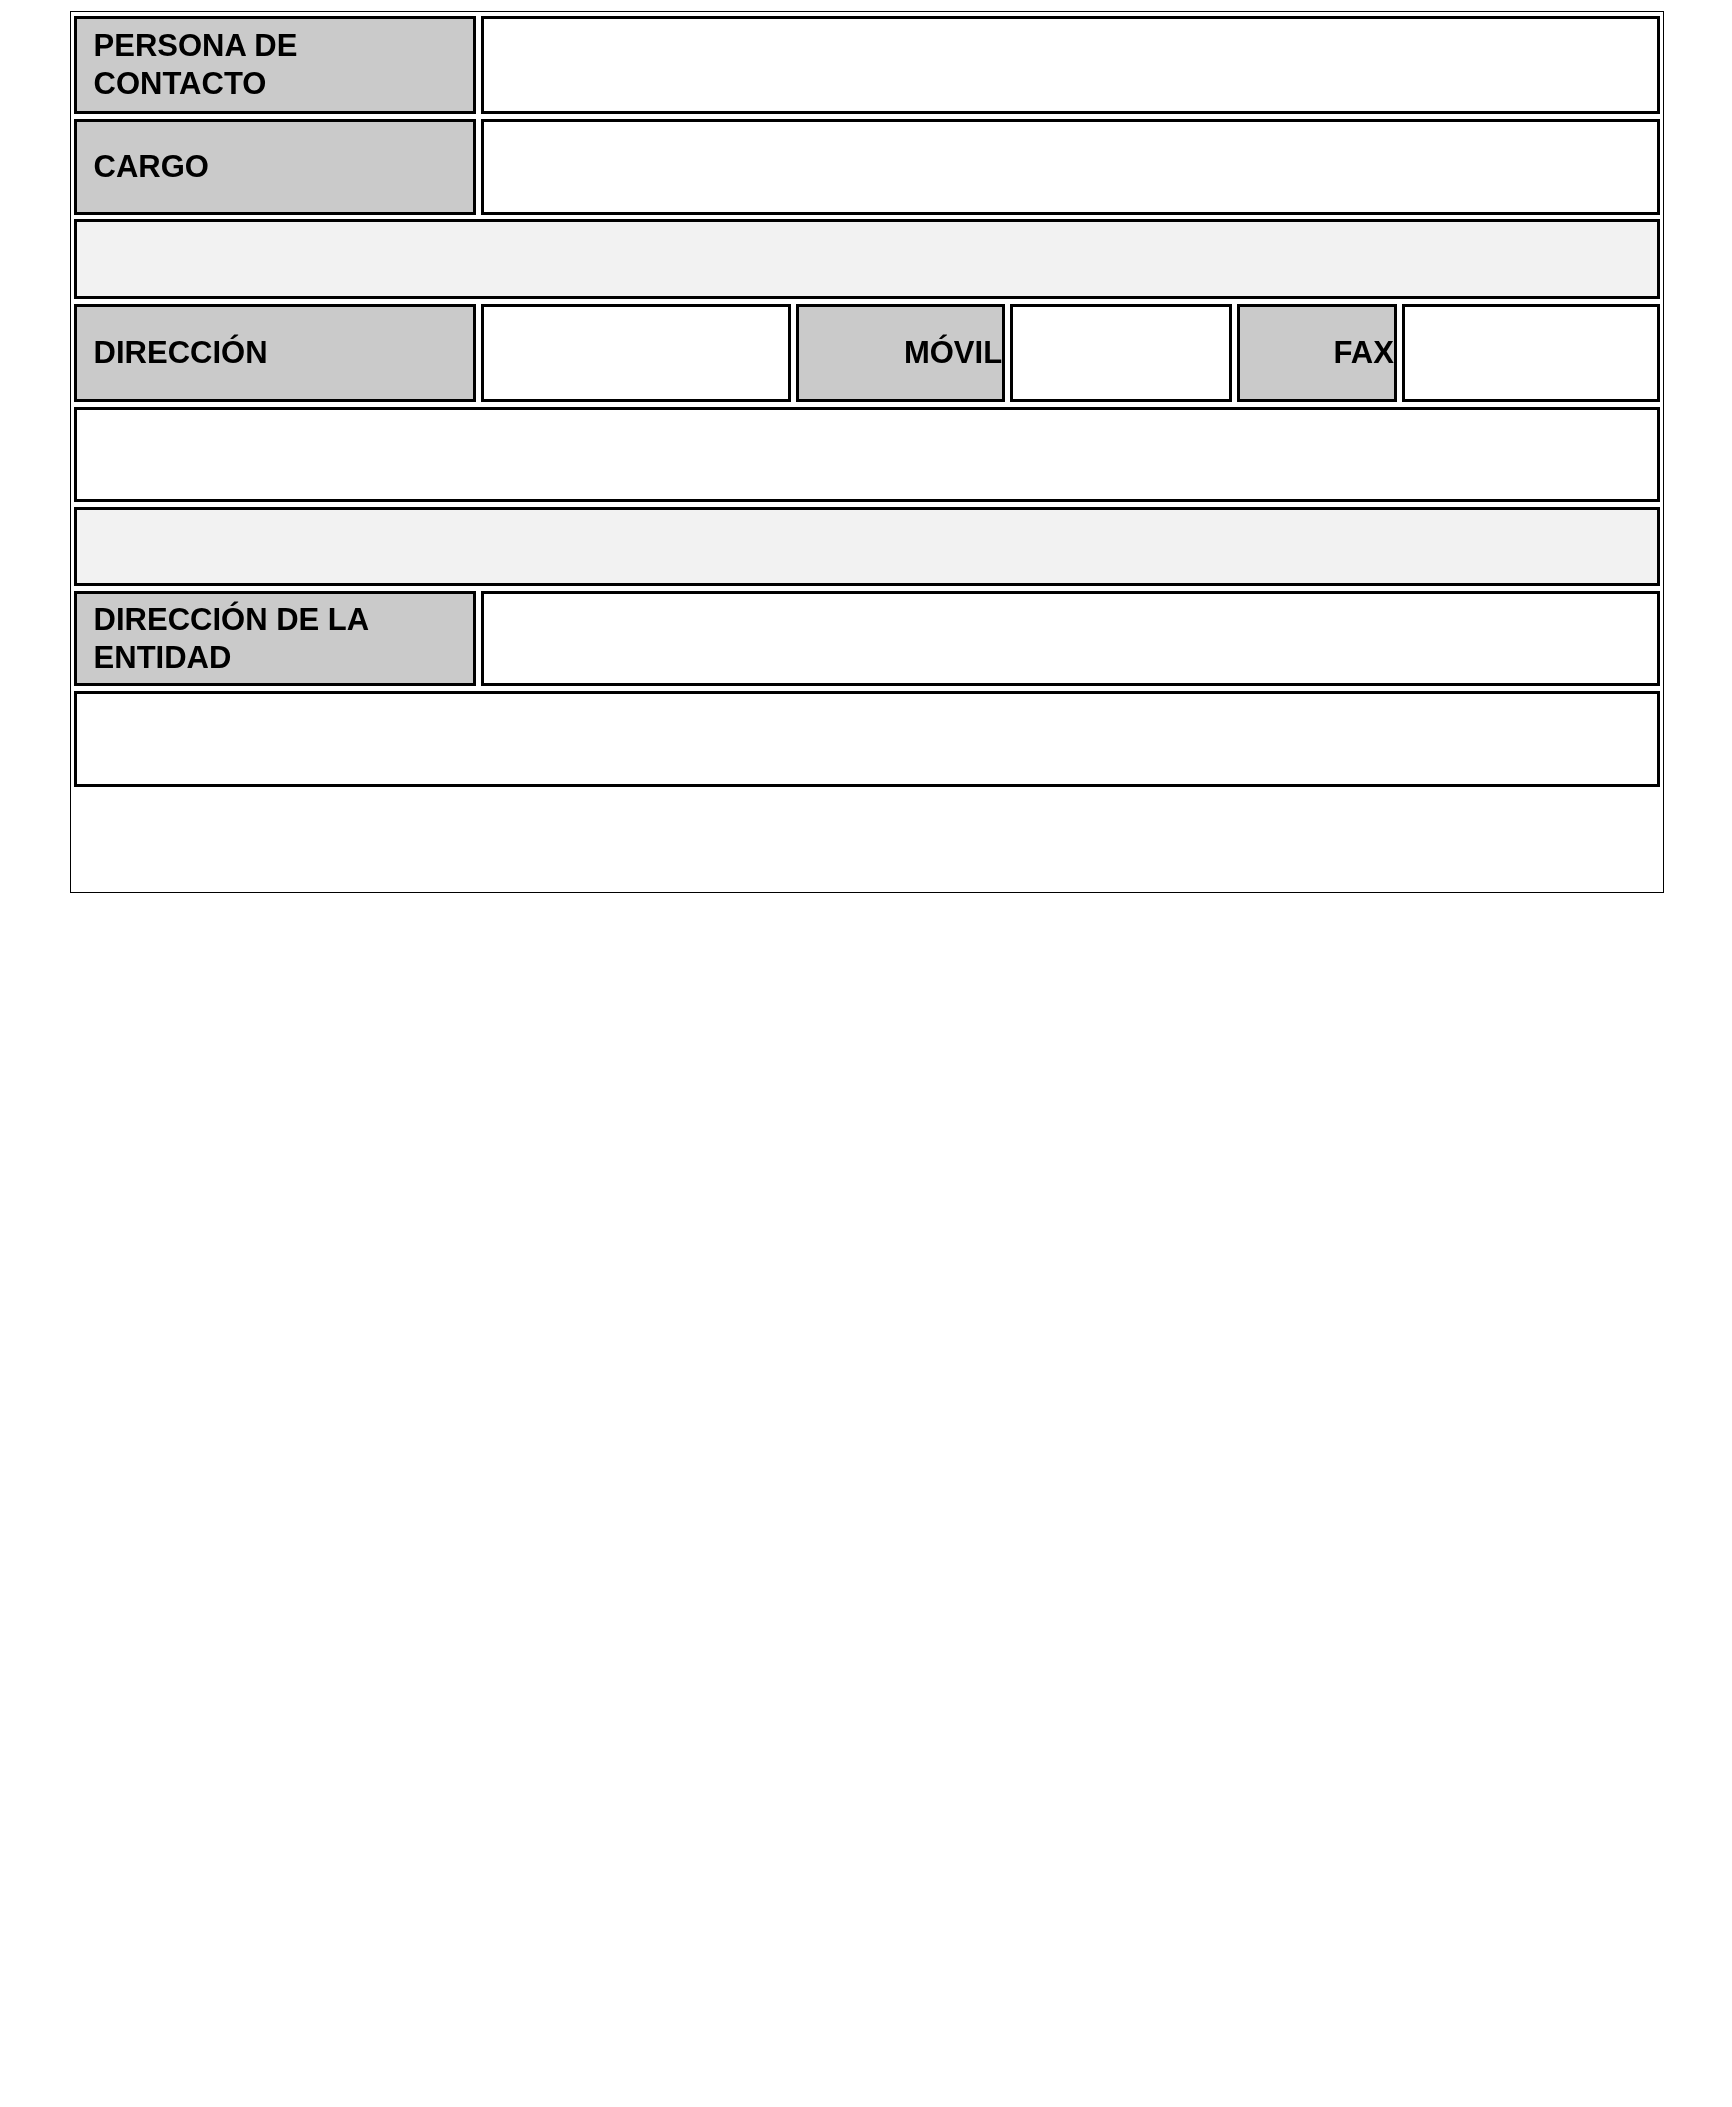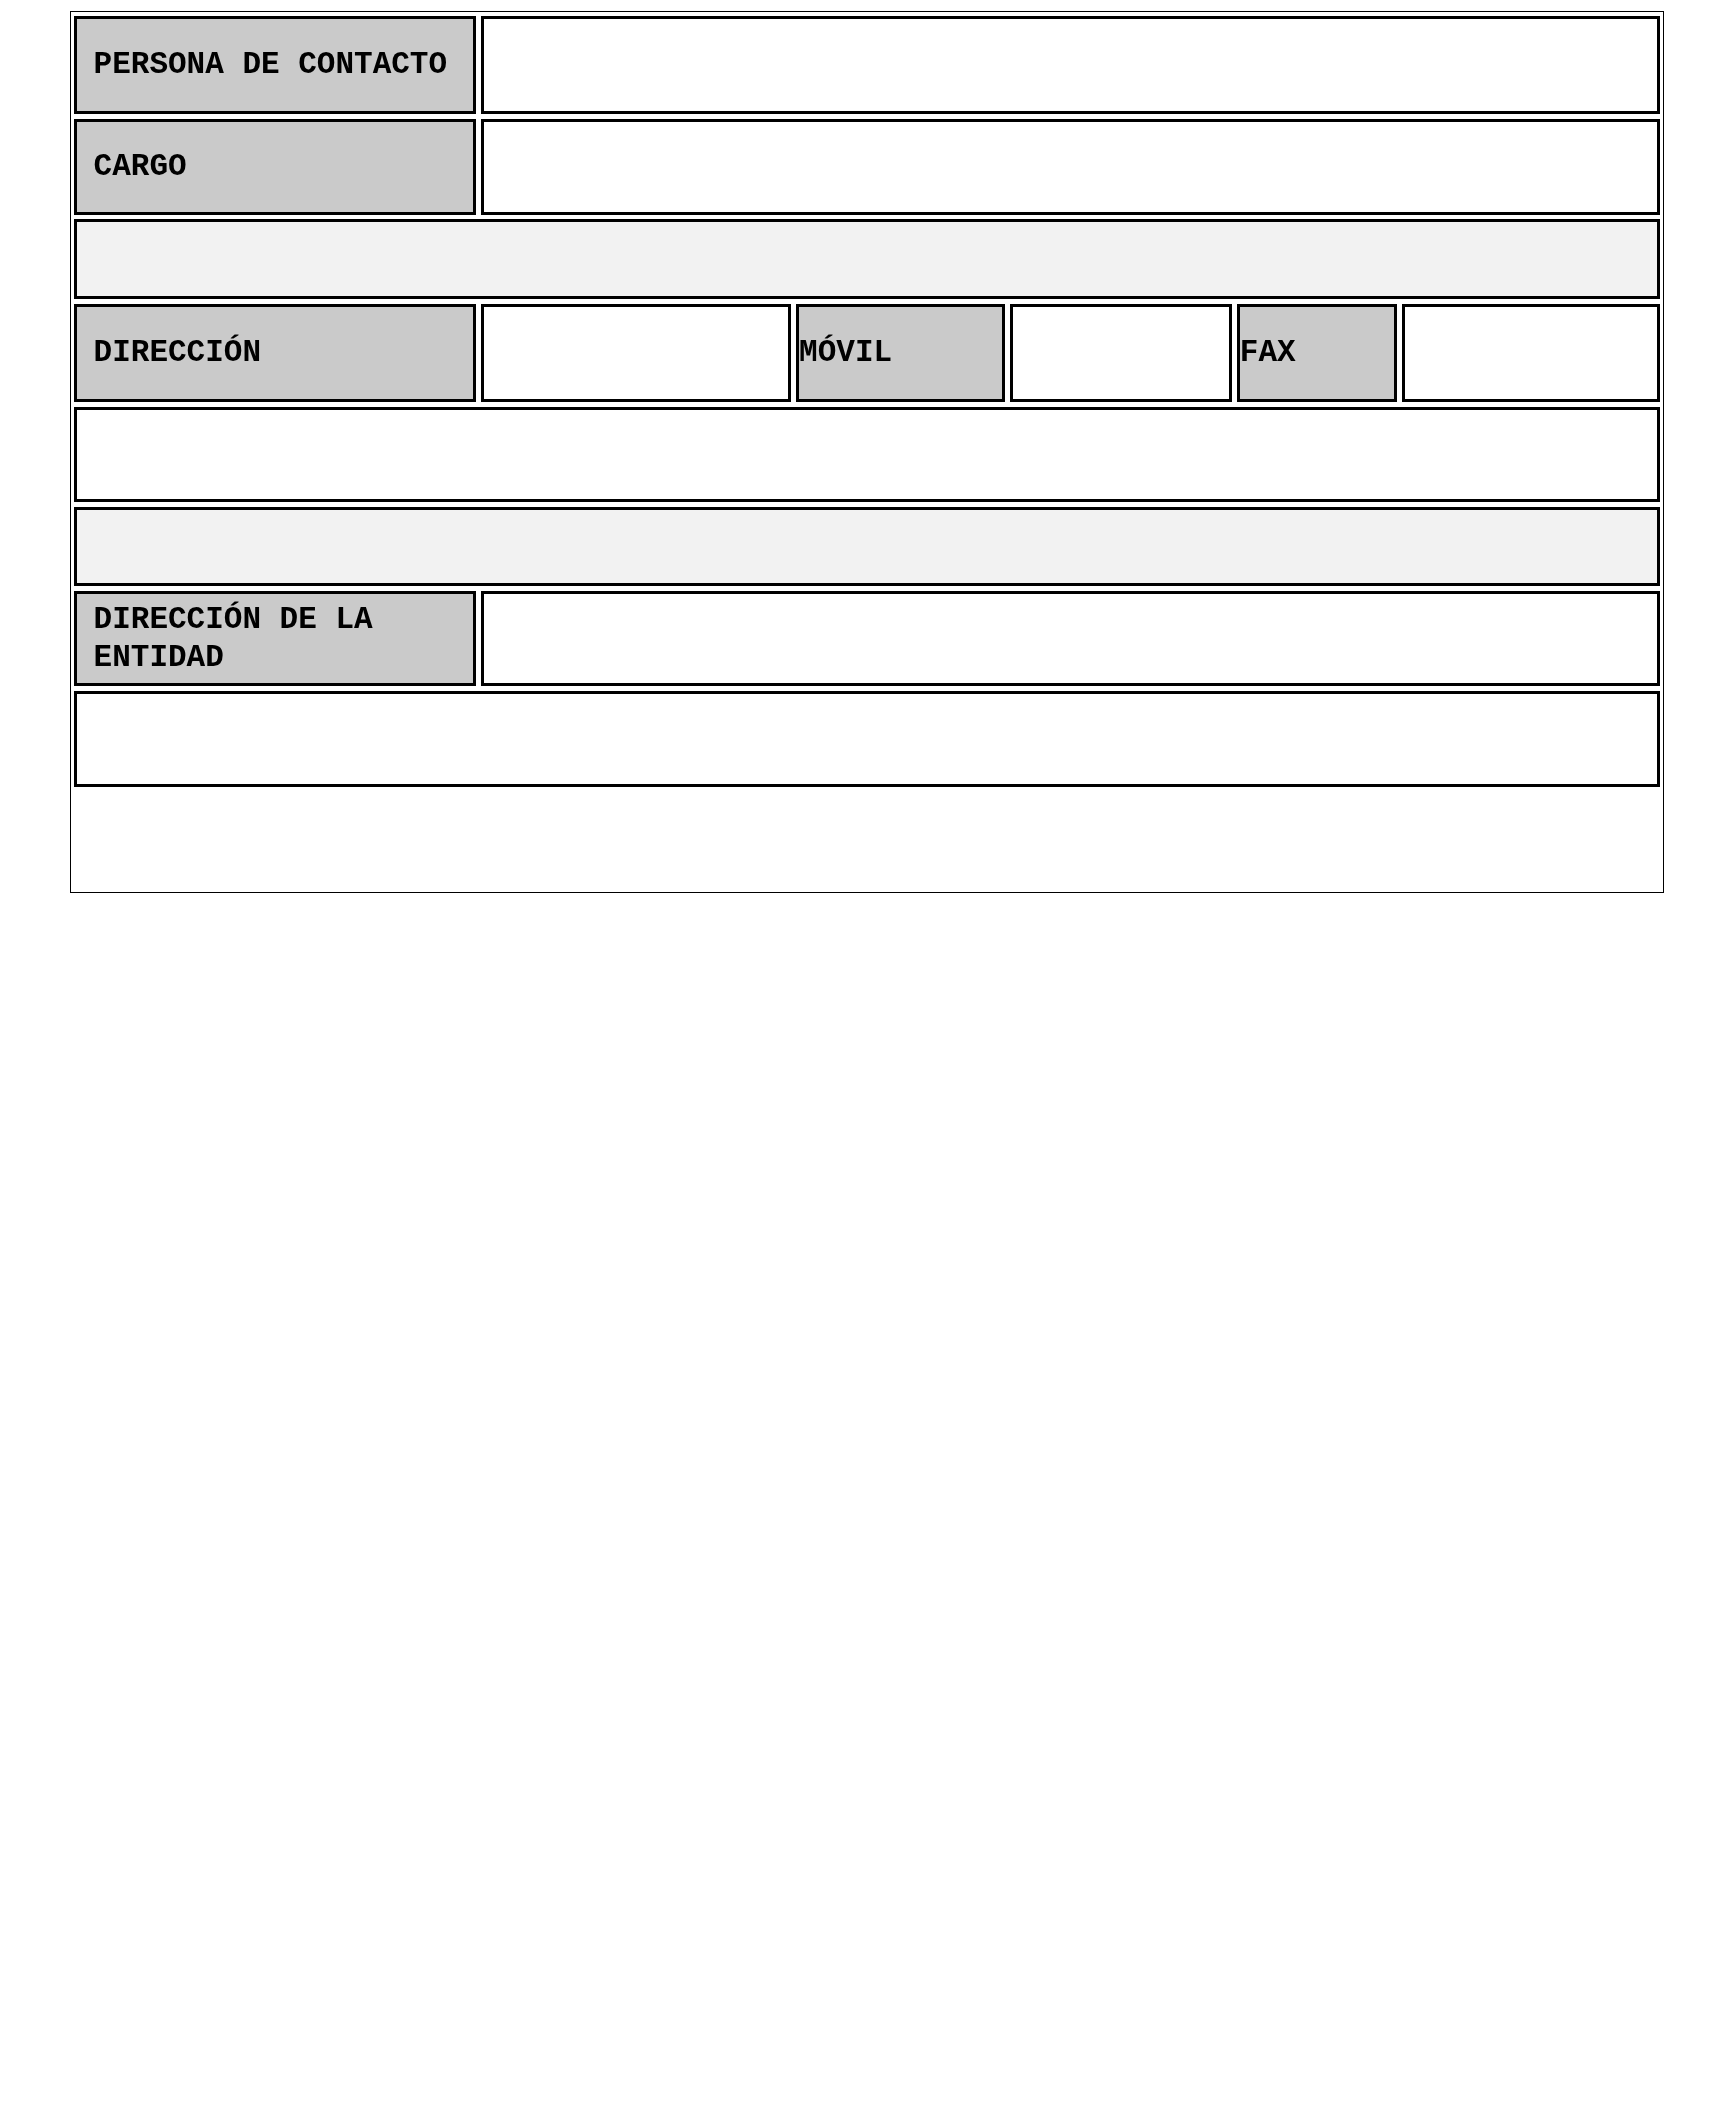--- a/index.html
+++ b/index.html
@@ -29,24 +29,23 @@
     align-items:center;
   }
   .lab{
     background:#cacaca;
     color:#000;
     font-weight:bold;
     font-size:31px;
     line-height:1.22;
     padding-left:16.3px;
     padding-right:8.1px;
-    font-family:Liberation Mono, monospace;
   }
   .lab.center{
-    justify-content:flex-start;
+    justify-content:flex-end;
     text-align:center;
     padding-left:0;
     padding-right:0;
   }
   .val{background:#ffffff;}
   .spacer{
     box-sizing:border-box;
     border:3.3px solid #000;
     background:#f2f2f2;
     width:100%;

